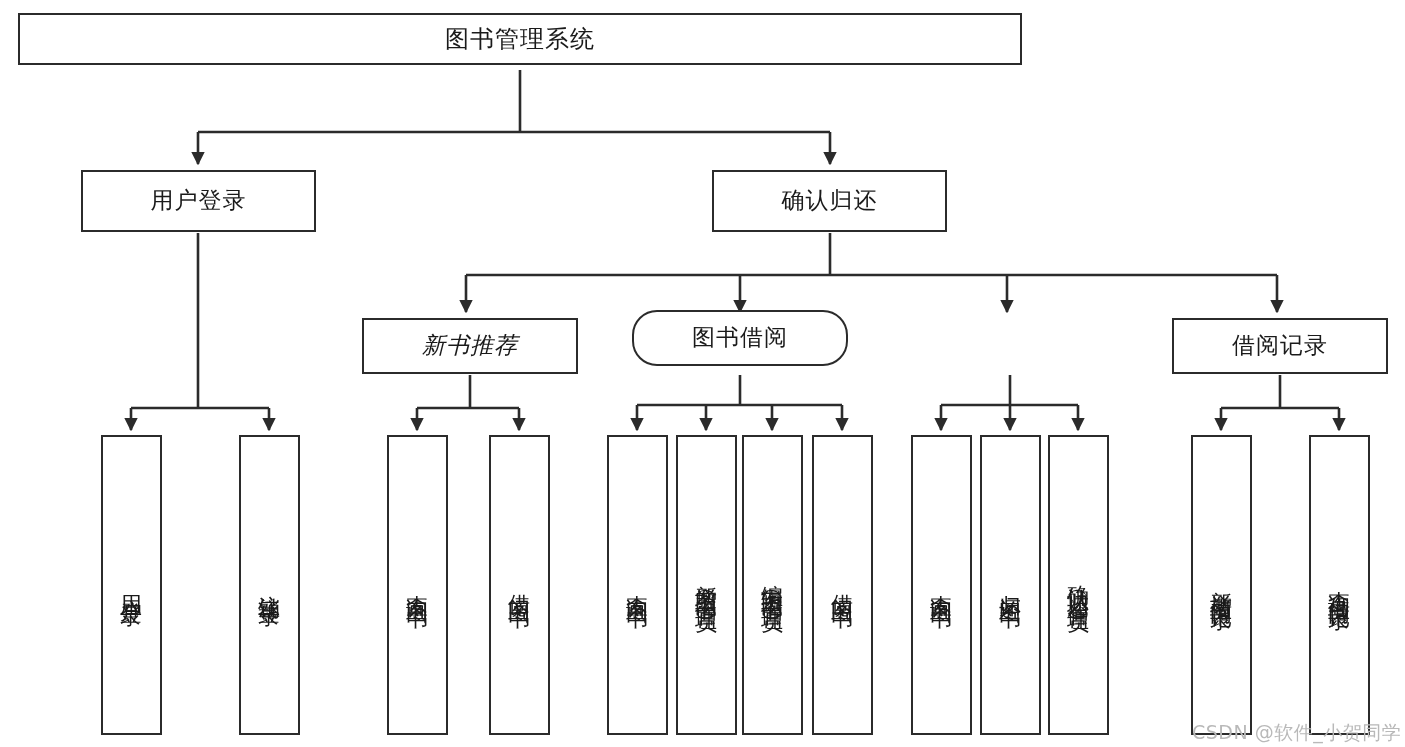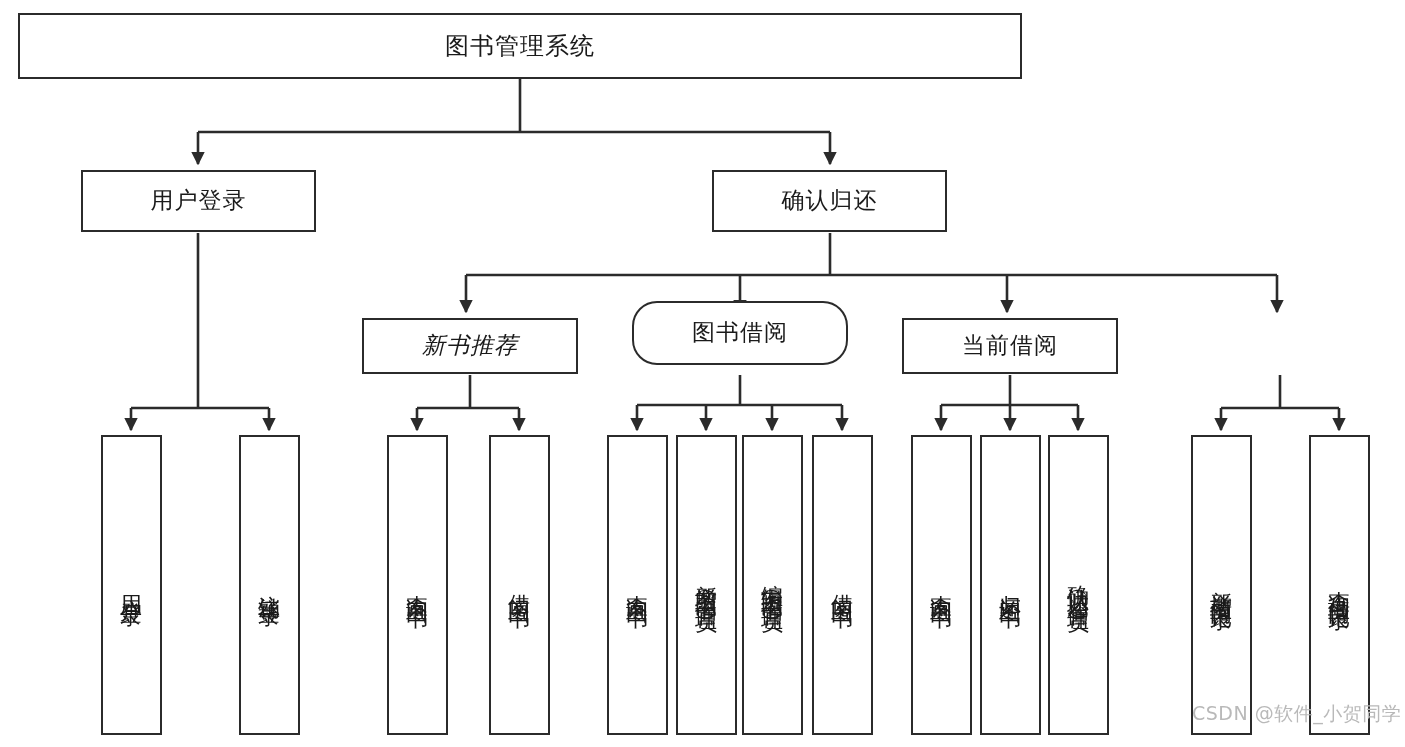--- a/index.html
+++ b/index.html
@@ -56,21 +56,21 @@
     position: absolute;
     left: 0;
     top: 0;
     width: 1405px;
     height: 747px;
     pointer-events: none;
   }
   .watermark {
     position: absolute;
     left: 1192px;
-    top: 701px;
+    top: 720px;
     font-size: 19px;
     color: #b9b9b9;
     white-space: nowrap;
     letter-spacing: 0.5px;
   }
 </style>
 </head>
 <body>
 
 <div id="canvas">
@@ -118,39 +118,39 @@
       <path d="M 1010 405 L 1010 430" marker-end="url(#arrow)"></path>
       <path d="M 1078 405 L 1078 430" marker-end="url(#arrow)"></path>
 
       <path d="M 1280 375 L 1280 408"></path>
       <path d="M 1221 408 L 1339 408"></path>
       <path d="M 1221 408 L 1221 430" marker-end="url(#arrow)"></path>
       <path d="M 1339 408 L 1339 430" marker-end="url(#arrow)"></path>
     </g>
   </svg>
 
-  <div class="node node-h node-root" style="left:18px; top:13px; width:1004px; height:66px;">
+  <div class="node node-h node-root" style="left:18px; top:13px; width:1004px; height:52px;">
     <span>图书管理系统</span>
   </div>
 
   <div class="node node-h" style="left:81px; top:170px; width:235px; height:62px;">
     <span>用户登录</span>
   </div>
   <div class="node node-h" style="left:712px; top:170px; width:235px; height:62px;">
     <span>确认归还</span>
   </div>
 
   <div class="node node-h" style="left:362px; top:318px; width:216px; height:56px;font-style:italic;">
     <span>新书推荐</span>
   </div>
-  <div class="node node-h" style="left:632px; top:301px; width:216px; height:64px;border-radius:25px;">
+  <div class="node node-h" style="left:632px; top:310px; width:216px; height:56px;border-radius:25px;">
     <span>图书借阅</span>
   </div>
-  <div class="node node-h" style="left:902px; top:318px; width:216px; height:56px;">
-    <span>当前借阅</span>
+  <div class="node node-h" style="left:1172px; top:318px; width:216px; height:56px;">
+    <span>借阅记录</span>
   </div>
 
   <div class="node node-v" style="left:101px; top:435px; width:61px; height:300px;">
     <span class="vlabel">用户登录</span>
   </div>
   <div class="node node-v" style="left:239px; top:435px; width:61px; height:300px;">
     <span class="vlabel">注销登录</span>
   </div>
 
   <div class="node node-v" style="left:387px; top:435px; width:61px; height:300px;">

